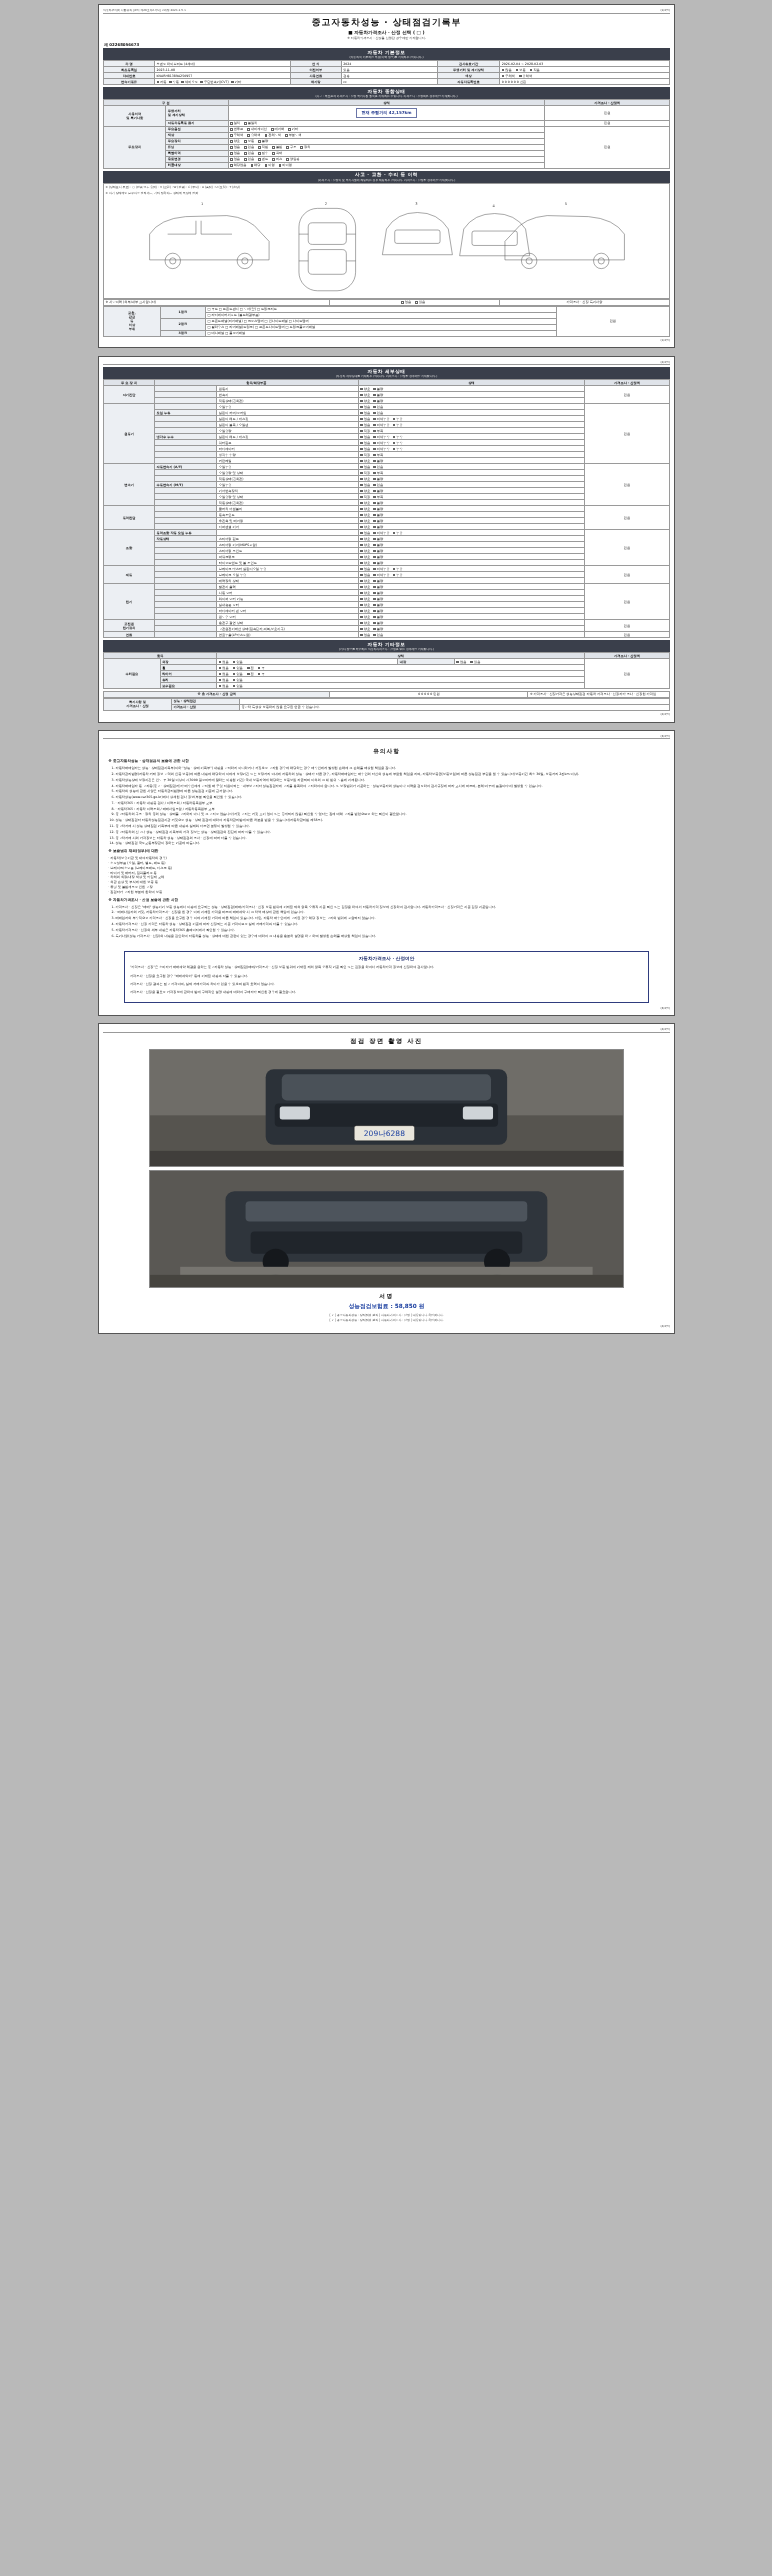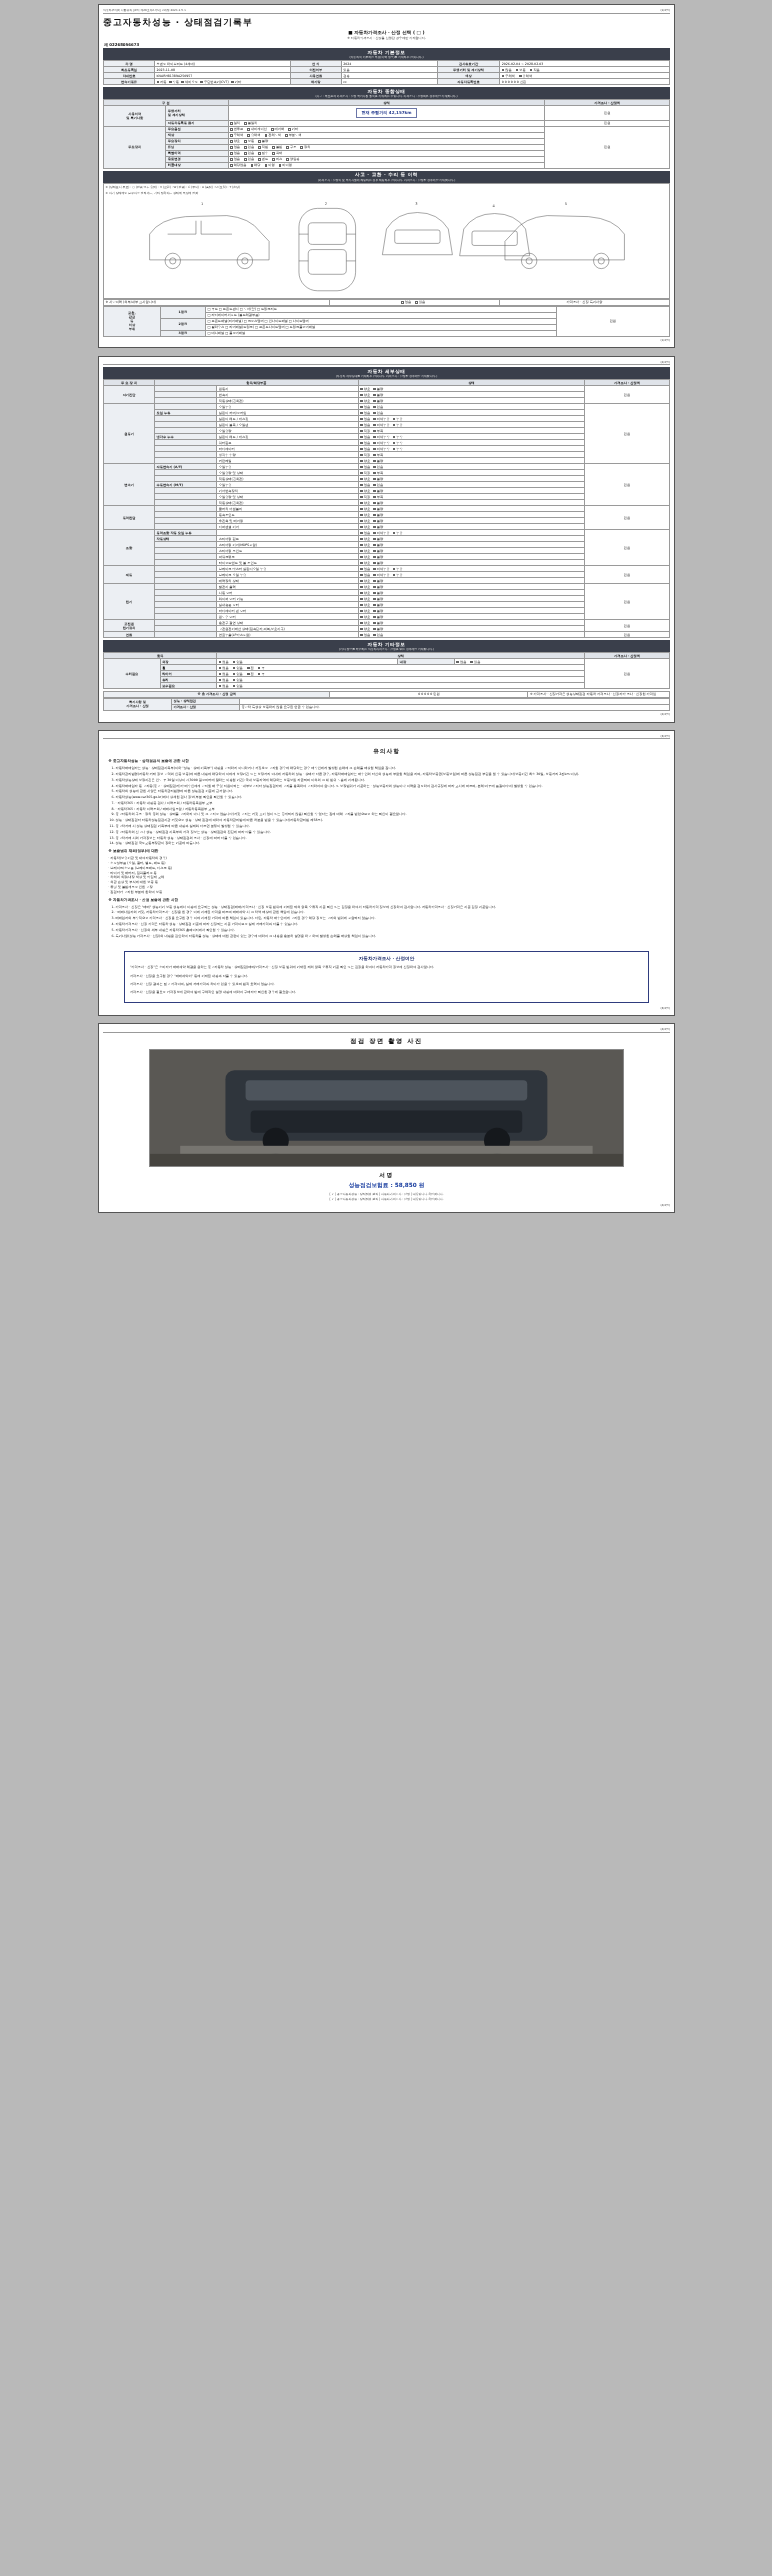--- a/index.html
+++ b/index.html
@@ -32,20 +32,21 @@
     padding-bottom: 0.5px;
     margin-bottom: 2.1px;
   }
   .sheet-footbar {
     text-align: right;
     font-size: 2.8px;
     color: #444;
     margin-top: 1.5px;
   }
   .doc-title {
+    text-align: center;
     font-weight: bold;
     font-size: 8.8px;
     letter-spacing: 1px;
     margin: 3.1px 0 1px 0;
   }
   .doc-sub {
     text-align: center;
     font-size: 4.6px;
     font-weight: bold;
     margin-bottom: 1px;
@@ -931,20 +932,34 @@
 
   <div class="sheet">
     <div class="sheet-topbar">
       <span></span>
       <span>(4/4면)</span>
     </div>
 
     <div class="photo-title">점검 장면 촬영 사진</div>
 
     <div class="photo-wrap">
+      <div class="photo" style="background:linear-gradient(#7d7b76,#5d5b57 45%,#4a4845);">
+        <svg width="100%" height="100%" viewBox="0 0 940 230" preserveAspectRatio="none" style="font-size:7px">
+          <rect x="0" y="0" width="940" height="130" fill="#6f6d68"></rect>
+          <rect x="0" y="130" width="940" height="100" fill="#56544f"></rect>
+          <rect x="230" y="38" width="480" height="150" rx="16" fill="#2b3138"></rect>
+          <rect x="262" y="48" width="416" height="52" rx="10" fill="#4a5158"></rect>
+          <rect x="248" y="106" width="444" height="46" rx="8" fill="#1f242a"></rect>
+          <rect x="258" y="112" width="60" height="26" rx="5" fill="#cfd4d8"></rect>
+          <rect x="622" y="112" width="60" height="26" rx="5" fill="#cfd4d8"></rect>
+          <rect x="406" y="150" width="120" height="30" rx="4" fill="#e9e6dc" stroke="#222"></rect>
+          <text x="466" y="171" font-size="15" fill="#1b3fa0" text-anchor="middle" font-family="DejaVu Sans" id="plate-text">209나6288</text>
+          <rect x="0" y="200" width="940" height="30" fill="#403e3b"></rect>
+        </svg>
+      </div>
       <div class="photo" style="background:linear-gradient(#6a6864,#3e3c39);">
         <svg width="100%" height="100%" viewBox="0 0 940 230" preserveAspectRatio="none">
           <rect x="0" y="0" width="940" height="230" fill="#5a5854"></rect>
           <rect x="150" y="40" width="640" height="140" rx="18" fill="#2f353c"></rect>
           <rect x="190" y="60" width="560" height="40" rx="8" fill="#4d545c"></rect>
           <rect x="200" y="120" width="540" height="44" rx="8" fill="#20252b"></rect>
           <circle cx="250" cy="180" r="26" fill="#15181c"></circle>
           <circle cx="690" cy="180" r="26" fill="#15181c"></circle>
           <rect x="60" y="190" width="820" height="16" fill="#777570"></rect>
           <rect x="0" y="206" width="940" height="24" fill="#46443f"></rect>

